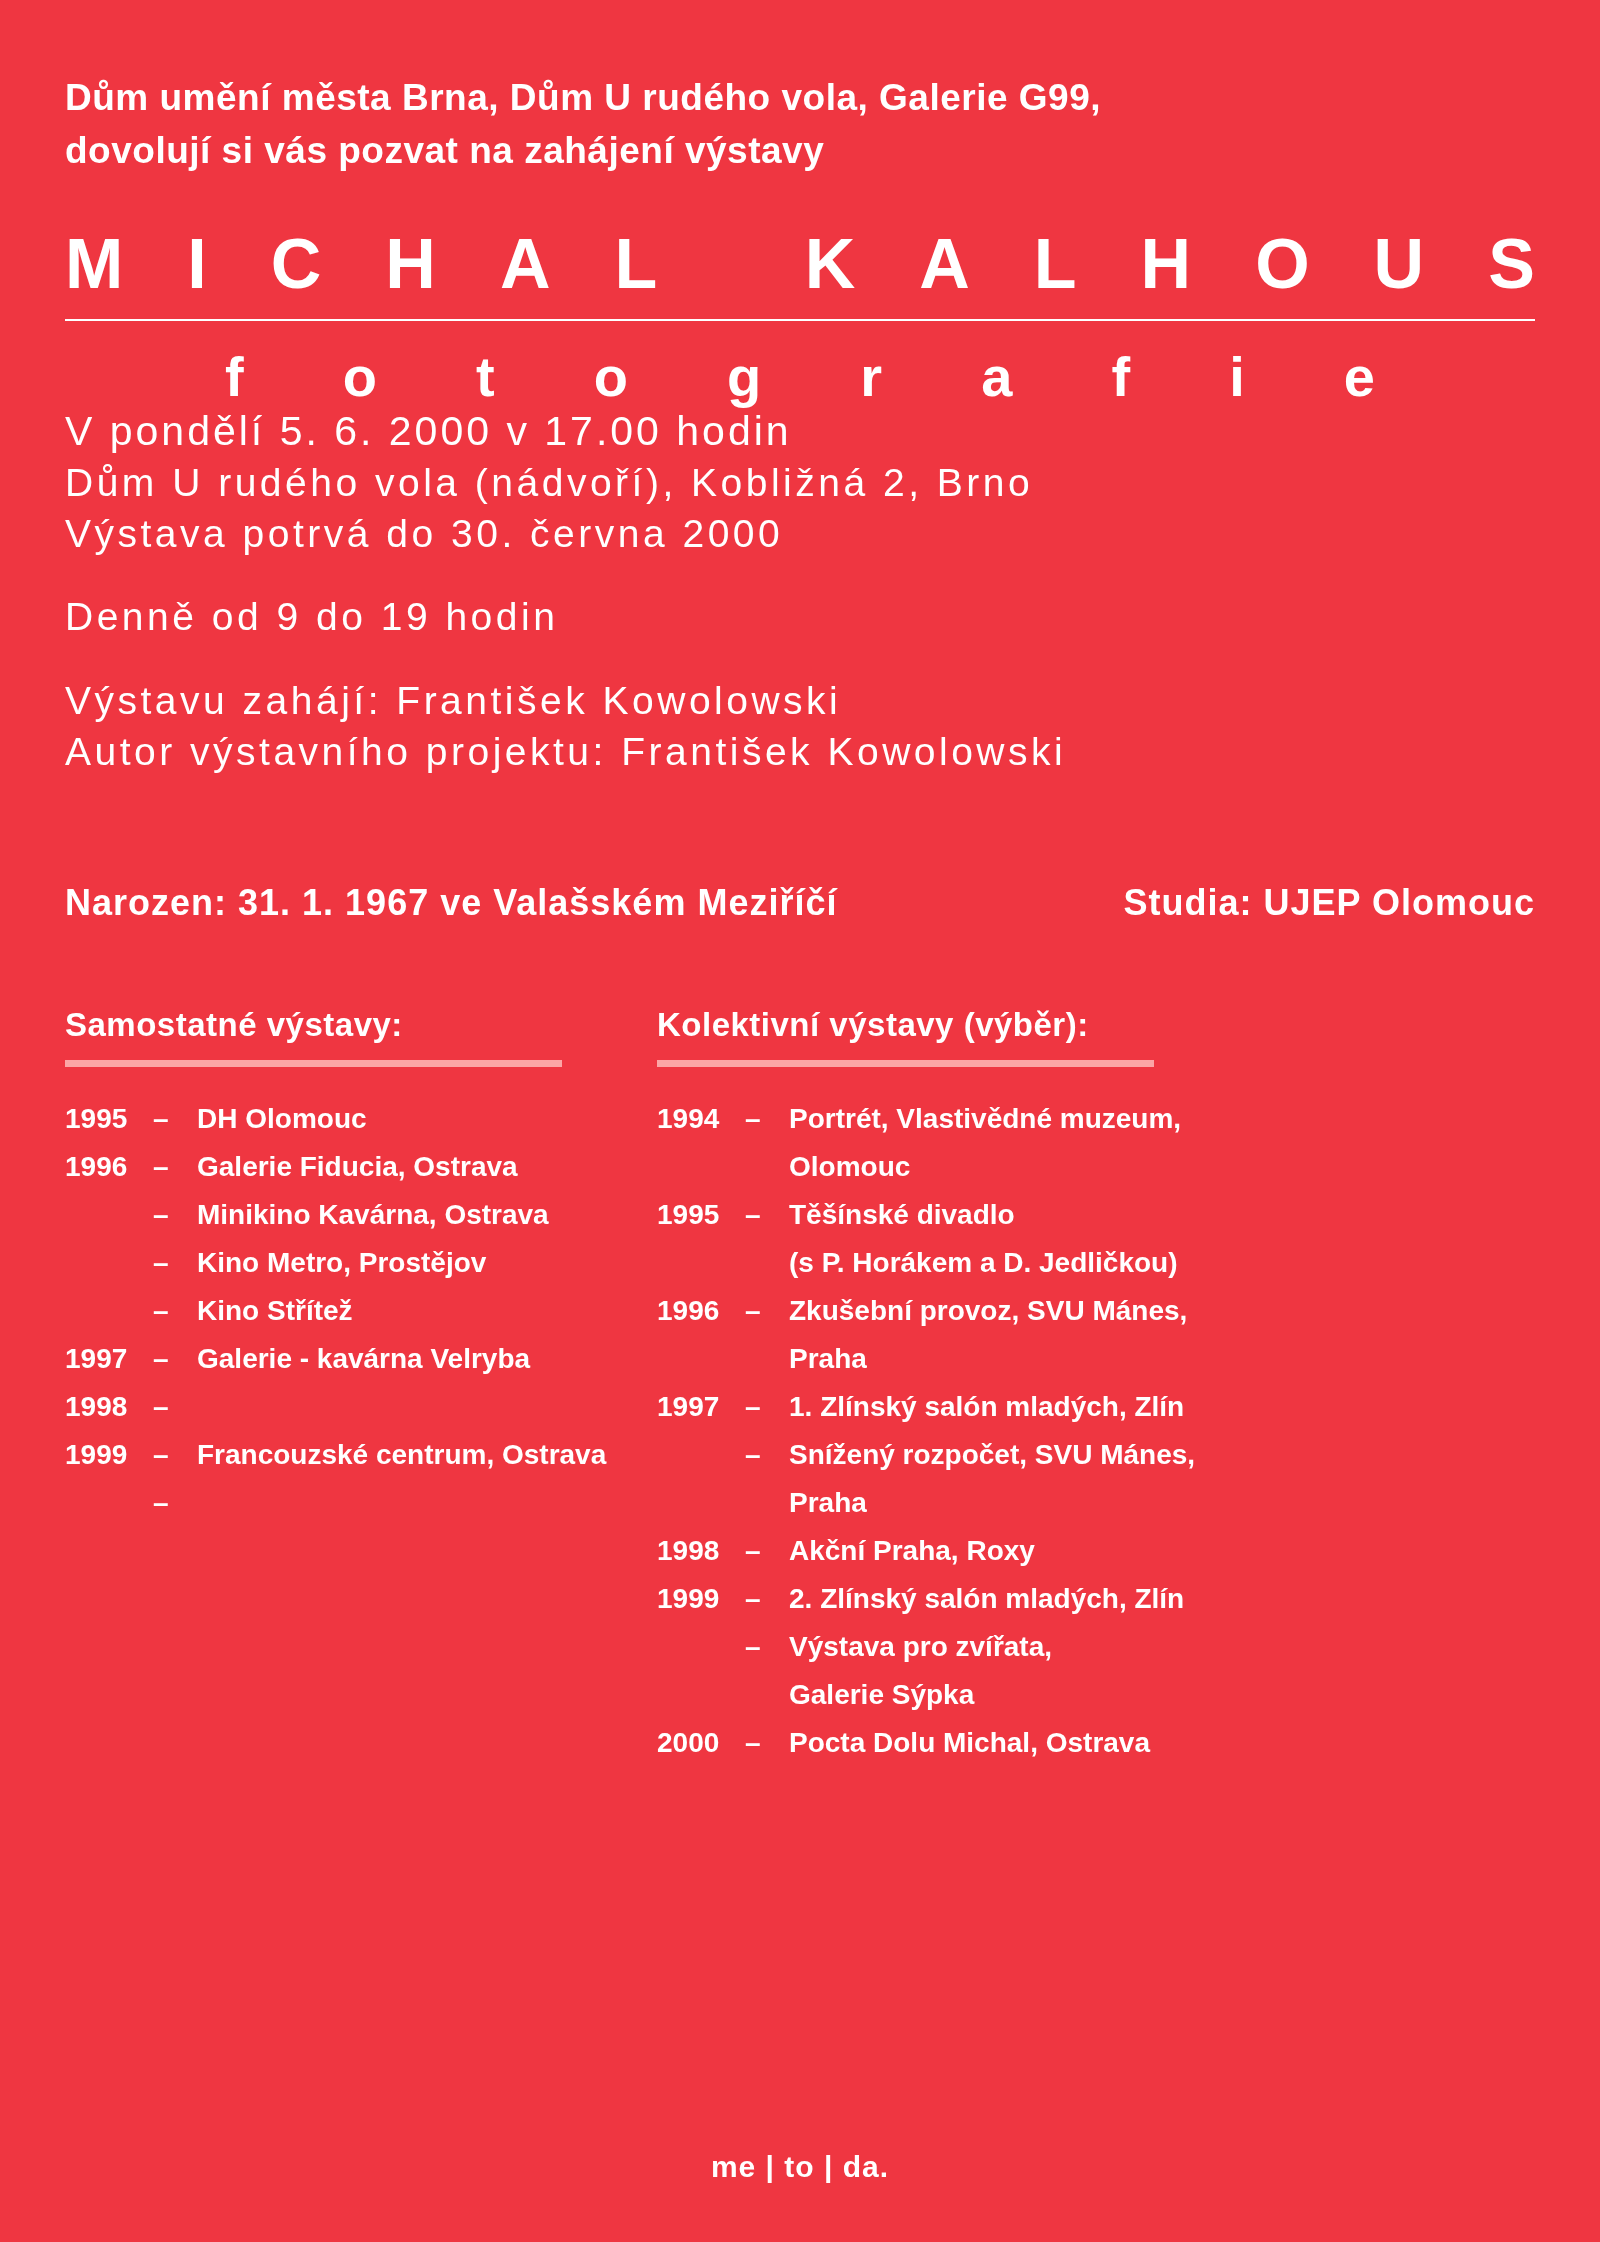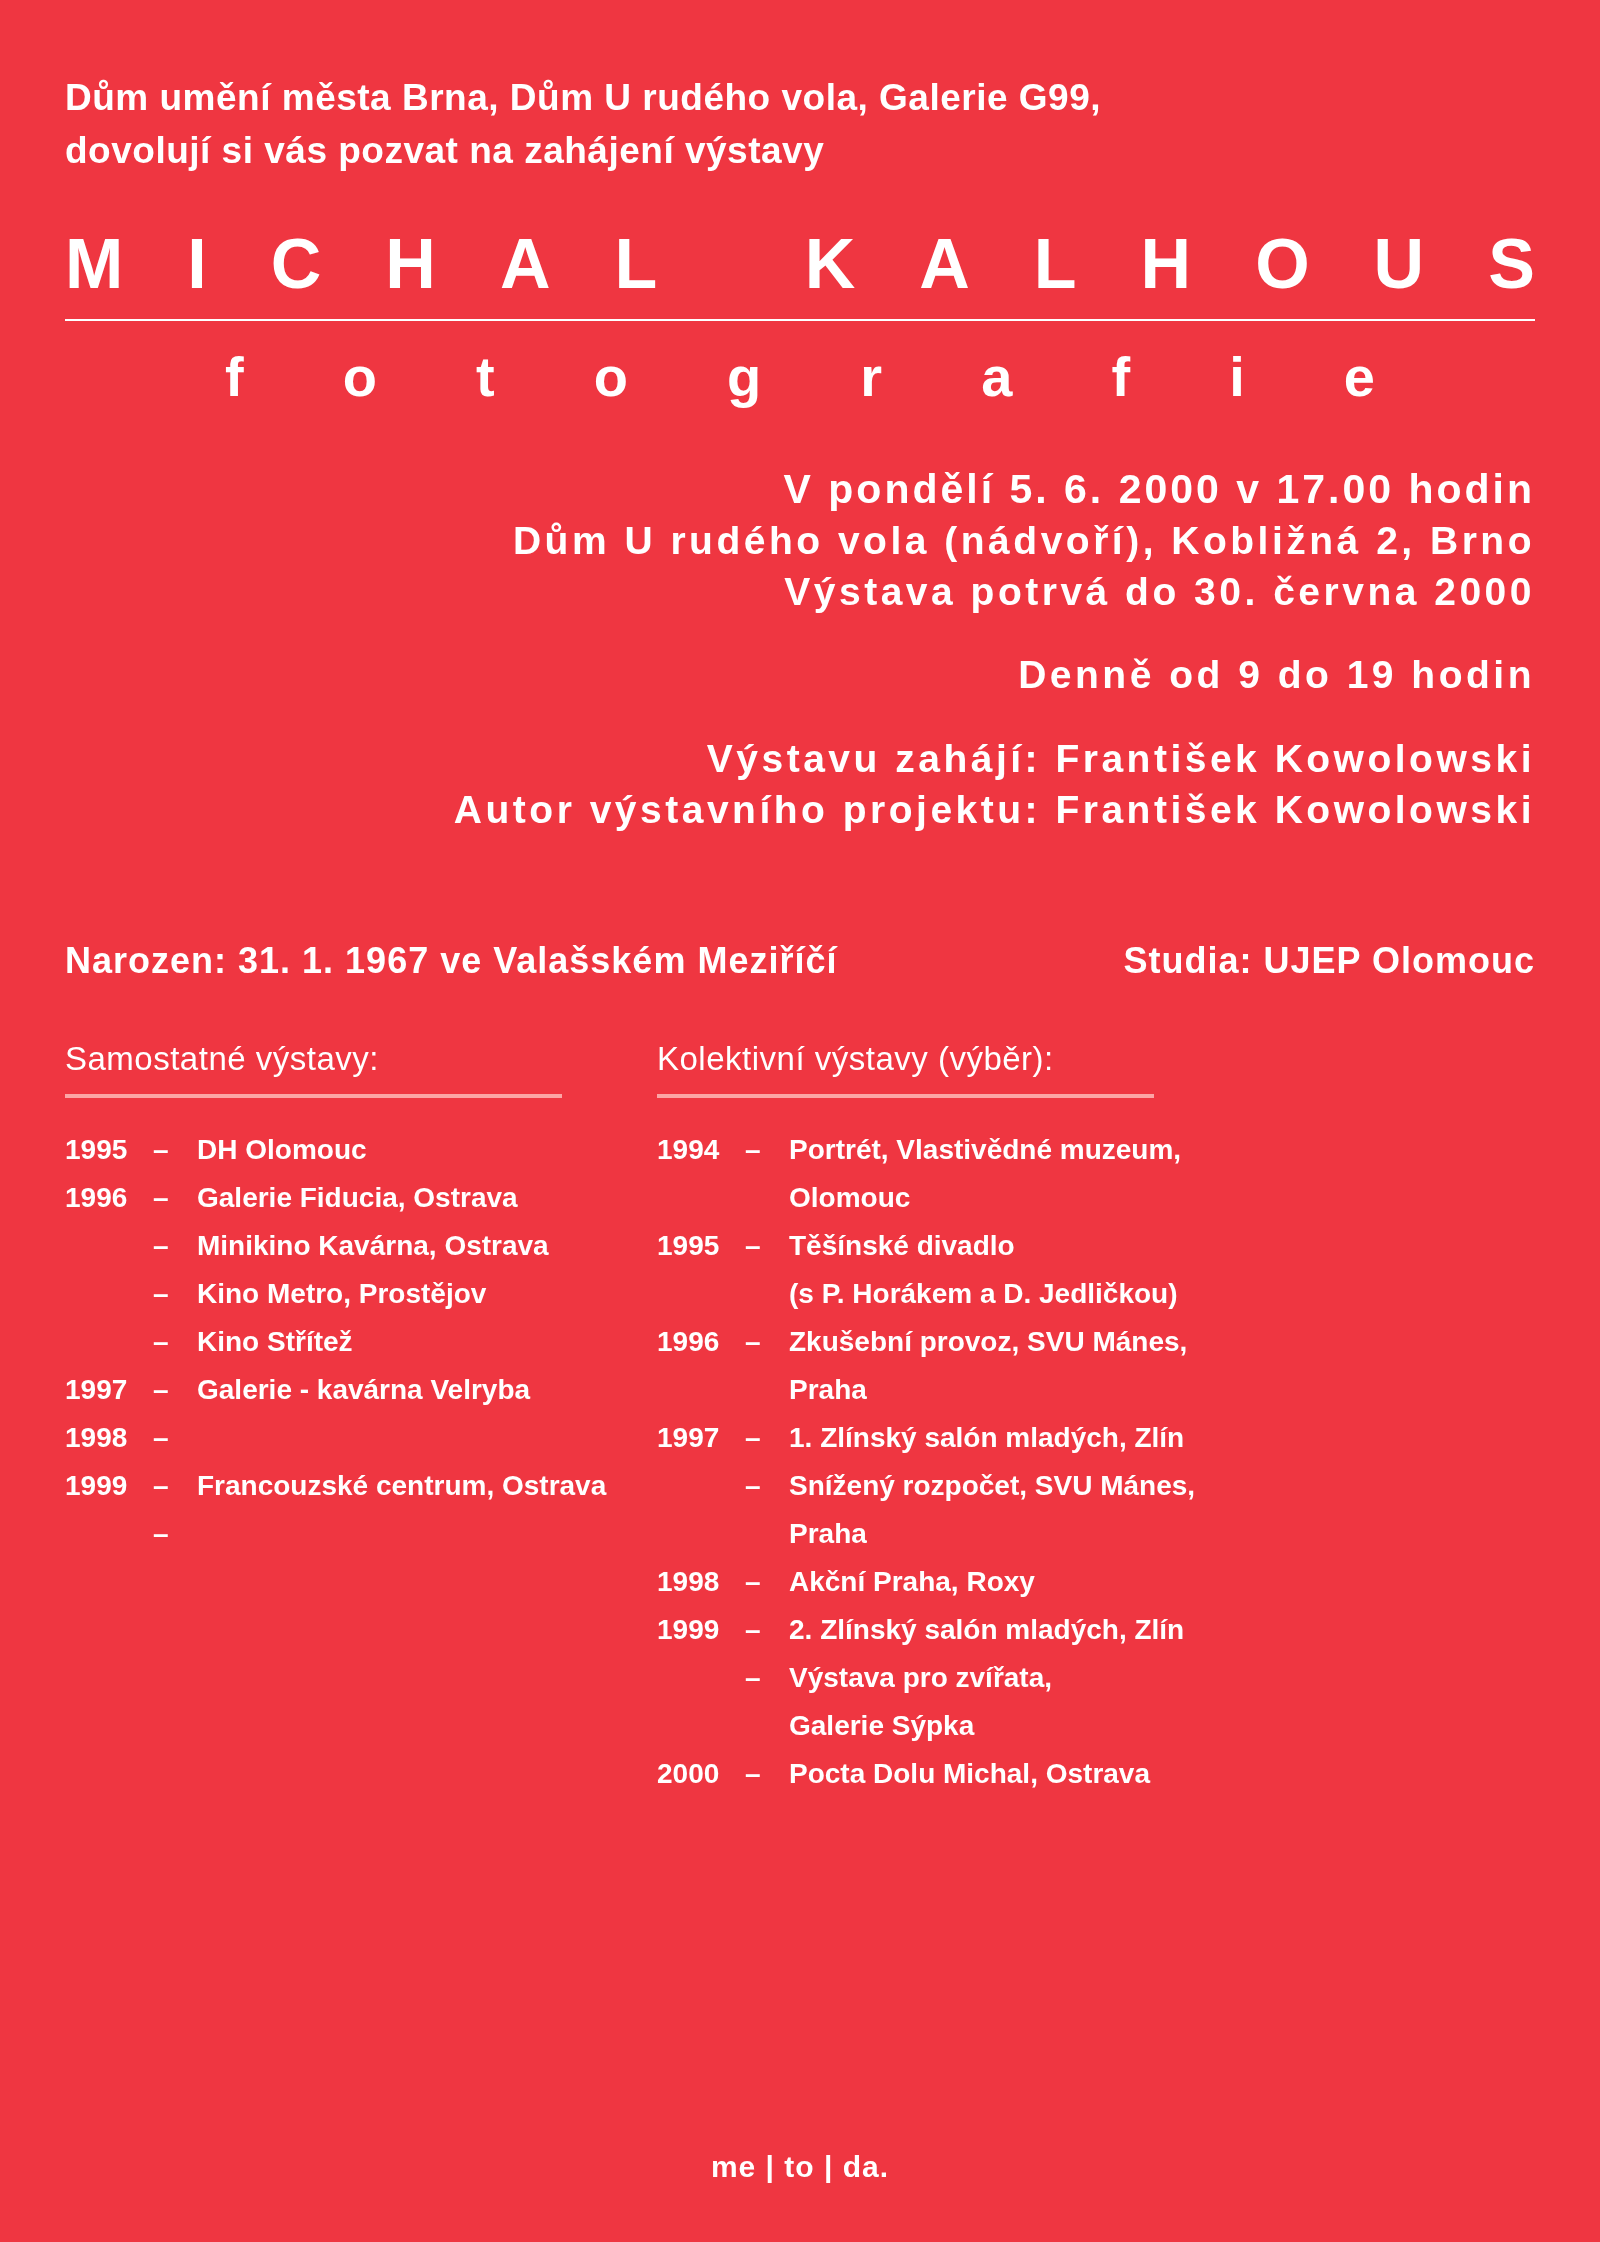--- a/index.html
+++ b/index.html
@@ -38,24 +38,23 @@
   }
   .subtitle {
     width: 1150px;
     margin: 28px auto 0 auto;
     font-size: 56px;
     font-weight: 700;
     line-height: 1;
   }
 
   .event-block {
-    margin-top: 58px;
-    text-align: right;
+    text-align: left;
     font-size: 39px;
-    font-weight: 700;
+    font-weight: 400;
     letter-spacing: 3.5px;
     line-height: 1.3;
   }
   .event-datetime { font-size: 41px; letter-spacing: 3px; }
   .event-hours   { margin-top: 32px; }
   .event-credits { margin-top: 34px; }
 
   .bio-row {
     margin-top: 104px;
     display: flex;
@@ -66,25 +65,26 @@
   }
 
   .lists {
     margin-top: 58px;
     display: flex;
   }
   .col-solo  { width: 552px; margin-right: 40px; flex: none; }
   .col-group { flex: 1; }
   .col-heading {
     font-size: 33px;
-    font-weight: 400;
+    font-weight: 700;
     letter-spacing: 0.5px;
     padding-bottom: 16px;
-    border-bottom: 4px solid #fca5a5;
+    border-bottom: 7px solid #fca5a5;
     width: 497px;
+    margin-top: 24px;
   }
   .list { margin-top: 28px; font-size: 28px; font-weight: 700; line-height: 48px; }
   .list-row { display: grid; grid-template-columns: 88px 44px 1fr; }
   .list-year { }
   .list-dash { }
   .list-text { white-space: pre-line; }
 
   .footer-logo {
     margin-top: auto;
     font-size: 30px;

